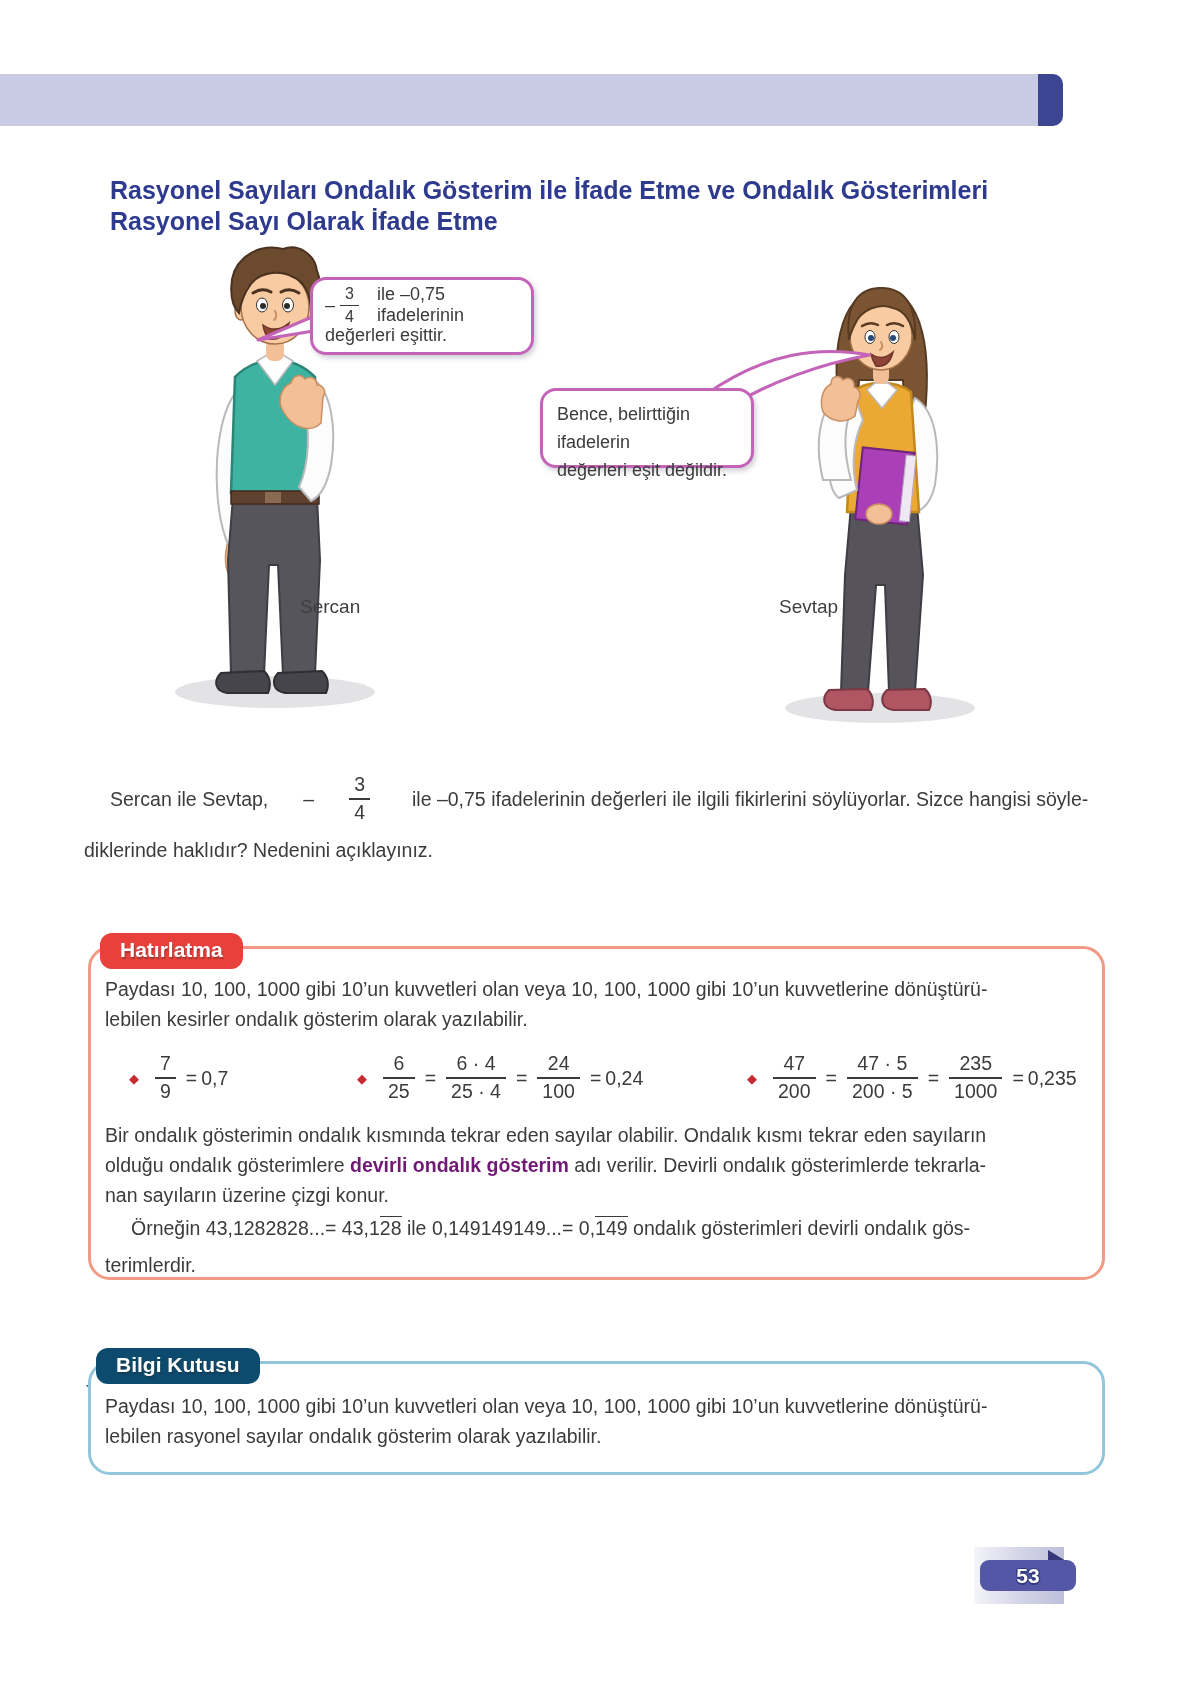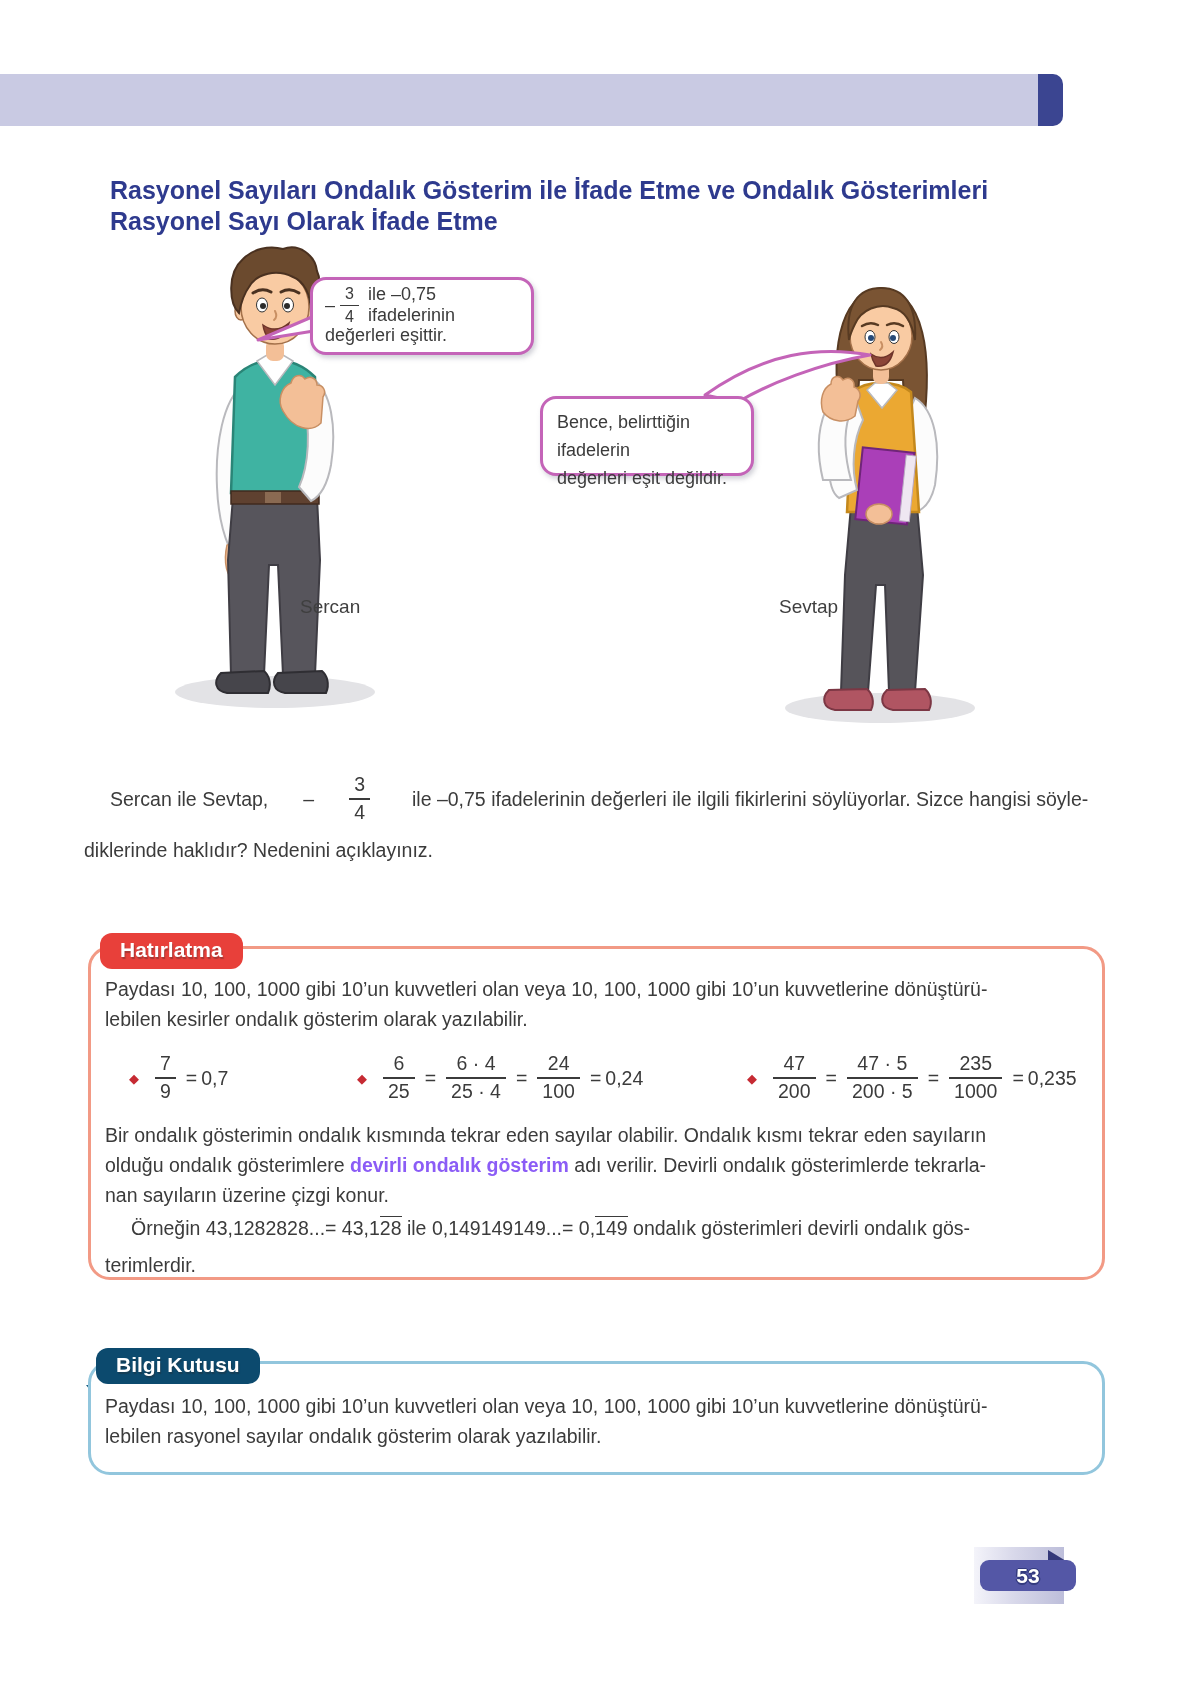--- a/index.html
+++ b/index.html
@@ -18,21 +18,21 @@
   .figure{position:absolute;}
   .sercan-svg{left:165px;top:5px;width:215px;height:500px;}
   .sevtap-svg{left:775px;top:30px;width:215px;height:490px;}
   .char-label{position:absolute;font-size:19px;color:#3f3f3f;}
   .label-sercan{left:300px;top:386px;}
   .label-sevtap{left:779px;top:386px;}
 
   .bubble{position:absolute;background:#fff;border:3px solid #c464b8;border-radius:16px;
           box-shadow:2px 3px 5px rgba(120,120,140,.35);box-sizing:border-box;z-index:2;}
   .bubble1{left:310px;top:67px;width:224px;height:78px;padding:5px 12px 6px;}
-  .bubble2{left:540px;top:178px;width:214px;height:80px;padding:9px 14px;font-size:18px;line-height:28px;margin-top:8px;}
+  .bubble2{left:540px;top:178px;width:214px;height:80px;padding:9px 14px;font-size:18px;line-height:28px;}
   .b1-line1{display:flex;align-items:center;font-size:18px;height:40px;}
   .b1-line2{font-size:18px;}
   .tail{position:absolute;z-index:1;}
   .tail1{left:248px;top:95px;width:85px;height:45px;}
   .tail2{left:630px;top:130px;width:250px;height:75px;}
 
   
   .frac{display:inline-block;text-align:center;vertical-align:middle;margin:0 6px;}
   .frac .fnum{display:block;padding:0 5px 2px;border-bottom:2px solid #3b3b3b;line-height:1.12;}
   .frac .fden{display:block;padding:2px 5px 0;line-height:1.12;}
@@ -56,21 +56,21 @@
   .tab-info{left:8px;background:#0c4a6e;}
   .fold{position:absolute;top:37px;width:13px;height:16px;z-index:1;
         clip-path:polygon(0 0,100% 0,100% 100%);}
   .fold-red{left:0;background:#a1221d;}
   .fold-blue{left:-2px;background:#175d80;}
   .box-body{position:absolute;left:0;top:13px;width:100%;background:#fff;box-sizing:border-box;
             border-radius:22px;z-index:2;}
   .body-remember{height:334px;border:3.5px solid #f29a85;padding:25px 14px 0;}
   .body-info{height:114px;border:3.5px solid #92c6dd;padding:27px 14px 0;}
   .b-line{font-size:19.5px;line-height:30px;}
-  .hl-red{color:#8b5cf6;font-weight:bold;text-align:right;}
+  .hl-red{color:#701a75;font-weight:bold;text-align:right;}
 
   .ex-row{position:relative;height:64px;margin-top:12px;}
   .ex{position:absolute;top:0;display:flex;align-items:center;font-size:19.5px;height:64px;}
   .ex-1{left:24px;}.ex-2{left:252px;}.ex-3{left:642px;}
   .bullet{color:#c62a33;font-size:13px;margin-right:10px;}
   .eq{margin:0 4px;}
 
   .p-devirli{margin-top:10px;}
   .p-ornek{margin-top:0;line-height:37px;}
   .p-ornek .indent{padding-left:26px;}
@@ -166,21 +166,21 @@
       <path d="M75,55 C135,12 190,6 240,15 C188,24 138,44 108,62 Z" fill="#ffffff" stroke="#c464b8" stroke-width="3" stroke-linejoin="round"></path>
     </svg>
 
     <div class="bubble bubble1">
       <div class="b1-line1">
         <span class="minus">–</span>
         <span class="frac frac-sm">
           <span class="fnum">3</span>
           <span class="fden">4</span>
         </span>
-        <span style="margin-left:5px;">ile –0,75 ifadelerinin</span>
+        <span style="margin-left:14px;">ile –0,75 ifadelerinin</span>
       </div>
       <div class="b1-line2">değerleri eşittir.</div>
     </div>
 
     <div class="bubble bubble2">
       <div>Bence, belirttiğin ifadelerin</div>
       <div>değerleri eşit değildir.</div>
     </div>
 
     <div class="char-label label-sercan">Sercan</div>

